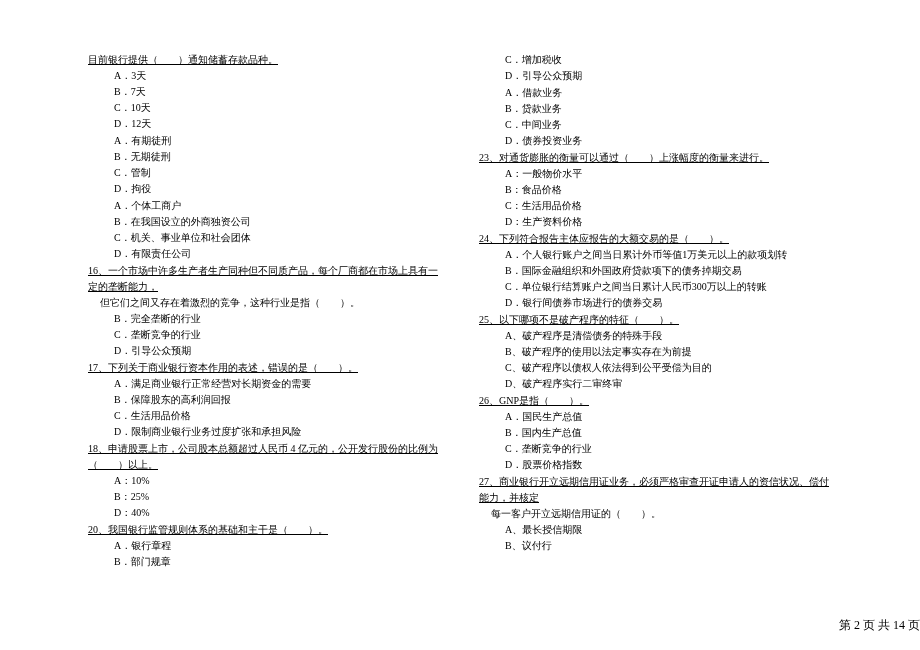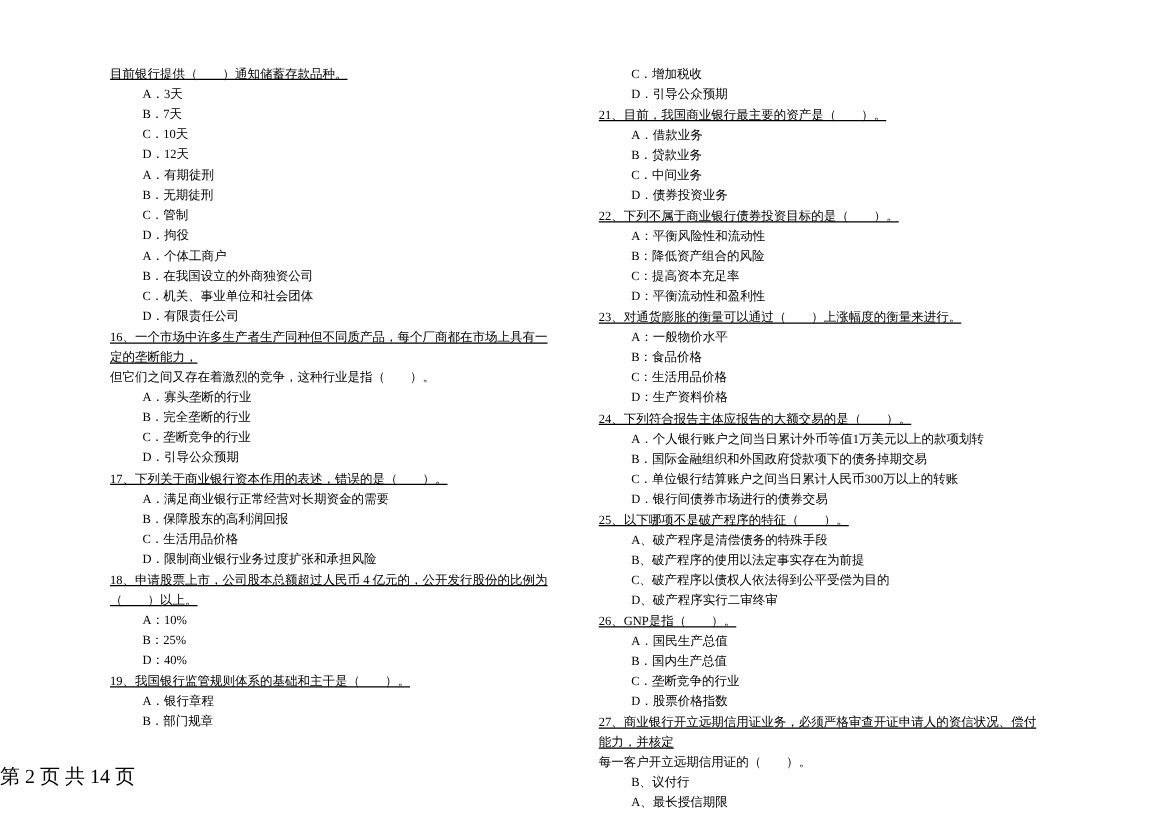--- a/index.html
+++ b/index.html
@@ -27,32 +27,32 @@
       min-width: 0;
     }
     .question {
       margin-bottom: 1px;
     }
     .question-text {
       text-indent: 0;
       text-decoration: underline;
     }
     .question-continuation {
-      margin-left: 0;
+      margin-left: 12px;
     }
     .option {
       margin-left: 26px;
     }
     .footer {
       position: absolute;
       bottom: 15px;
       left: 0;
       right: 0;
-      text-align: left;
-      font-size: 16px;
+      text-align: right;
+      font-size: 12px;
     }
   </style>
 </head>
 <body>
 
 <div class="page">
   <div class="column">
     <div class="question">
       <div class="question-text">目前银行提供（　　）通知储蓄存款品种。</div>
       <div class="option">A．3天</div>
@@ -71,21 +71,20 @@
     <div class="question">
       <div class="option">A．个体工商户</div>
       <div class="option">B．在我国设立的外商独资公司</div>
       <div class="option">C．机关、事业单位和社会团体</div>
       <div class="option">D．有限责任公司</div>
     </div>
 
     <div class="question">
       <div class="question-text">16、一个市场中许多生产者生产同种但不同质产品，每个厂商都在市场上具有一定的垄断能力，</div>
       <div class="question-continuation">但它们之间又存在着激烈的竞争，这种行业是指（　　）。</div>
-      <div class="option">A．寡头垄断的行业</div>
       <div class="option">B．完全垄断的行业</div>
       <div class="option">C．垄断竞争的行业</div>
       <div class="option">D．引导公众预期</div>
     </div>
 
     <div class="question">
       <div class="question-text">17、下列关于商业银行资本作用的表述，错误的是（　　）。</div>
       <div class="option">A．满足商业银行正常经营对长期资金的需要</div>
       <div class="option">B．保障股东的高利润回报</div>
       <div class="option">C．生活用品价格</div>
@@ -93,49 +92,41 @@
     </div>
 
     <div class="question">
       <div class="question-text">18、申请股票上市，公司股本总额超过人民币 4 亿元的，公开发行股份的比例为（　　）以上。</div>
       <div class="option">A：10%</div>
       <div class="option">B：25%</div>
       <div class="option">D：40%</div>
     </div>
 
     <div class="question">
-      <div class="question-text">19、我国银行监管规则体系的基础和主干是（　　）。</div>
+      <div class="question-text">20、我国银行监管规则体系的基础和主干是（　　）。</div>
       <div class="option">A．银行章程</div>
       <div class="option">B．部门规章</div>
 
     </div>
 
   </div>
 
   <div class="column">
     <div class="question">
       <div class="option">C．增加税收</div>
       <div class="option">D．引导公众预期</div>
     </div>
 
     <div class="question">
-      <div class="question-text">21、目前，我国商业银行最主要的资产是（　　）。</div>
       <div class="option">A．借款业务</div>
       <div class="option">B．贷款业务</div>
       <div class="option">C．中间业务</div>
       <div class="option">D．债券投资业务</div>
     </div>
 
-    <div class="question">
-      <div class="question-text">22、下列不属于商业银行债券投资目标的是（　　）。</div>
-      <div class="option">A：平衡风险性和流动性</div>
-      <div class="option">B：降低资产组合的风险</div>
-      <div class="option">C：提高资本充足率</div>
-      <div class="option">D：平衡流动性和盈利性</div>
-    </div>
 
     <div class="question">
       <div class="question-text">23、对通货膨胀的衡量可以通过（　　）上涨幅度的衡量来进行。</div>
       <div class="option">A：一般物价水平</div>
       <div class="option">B：食品价格</div>
       <div class="option">C：生活用品价格</div>
       <div class="option">D：生产资料价格</div>
     </div>
 
     <div class="question">
@@ -158,21 +149,21 @@
       <div class="question-text">26、GNP是指（　　）。</div>
       <div class="option">A．国民生产总值</div>
       <div class="option">B．国内生产总值</div>
       <div class="option">C．垄断竞争的行业</div>
       <div class="option">D．股票价格指数</div>
     </div>
 
     <div class="question">
       <div class="question-text">27、商业银行开立远期信用证业务，必须严格审查开证申请人的资信状况、偿付能力，并核定</div>
       <div class="question-continuation">每一客户开立远期信用证的（　　）。</div>
+      <div class="option">A、最长授信期限</div>
       <div class="option">B、议付行</div>
-      <div class="option">A、最长授信期限</div>
 
     </div>
 
   </div>
 </div>
 
 <div class="footer">第 2 页 共 14 页</div>
 
 </body></html>

